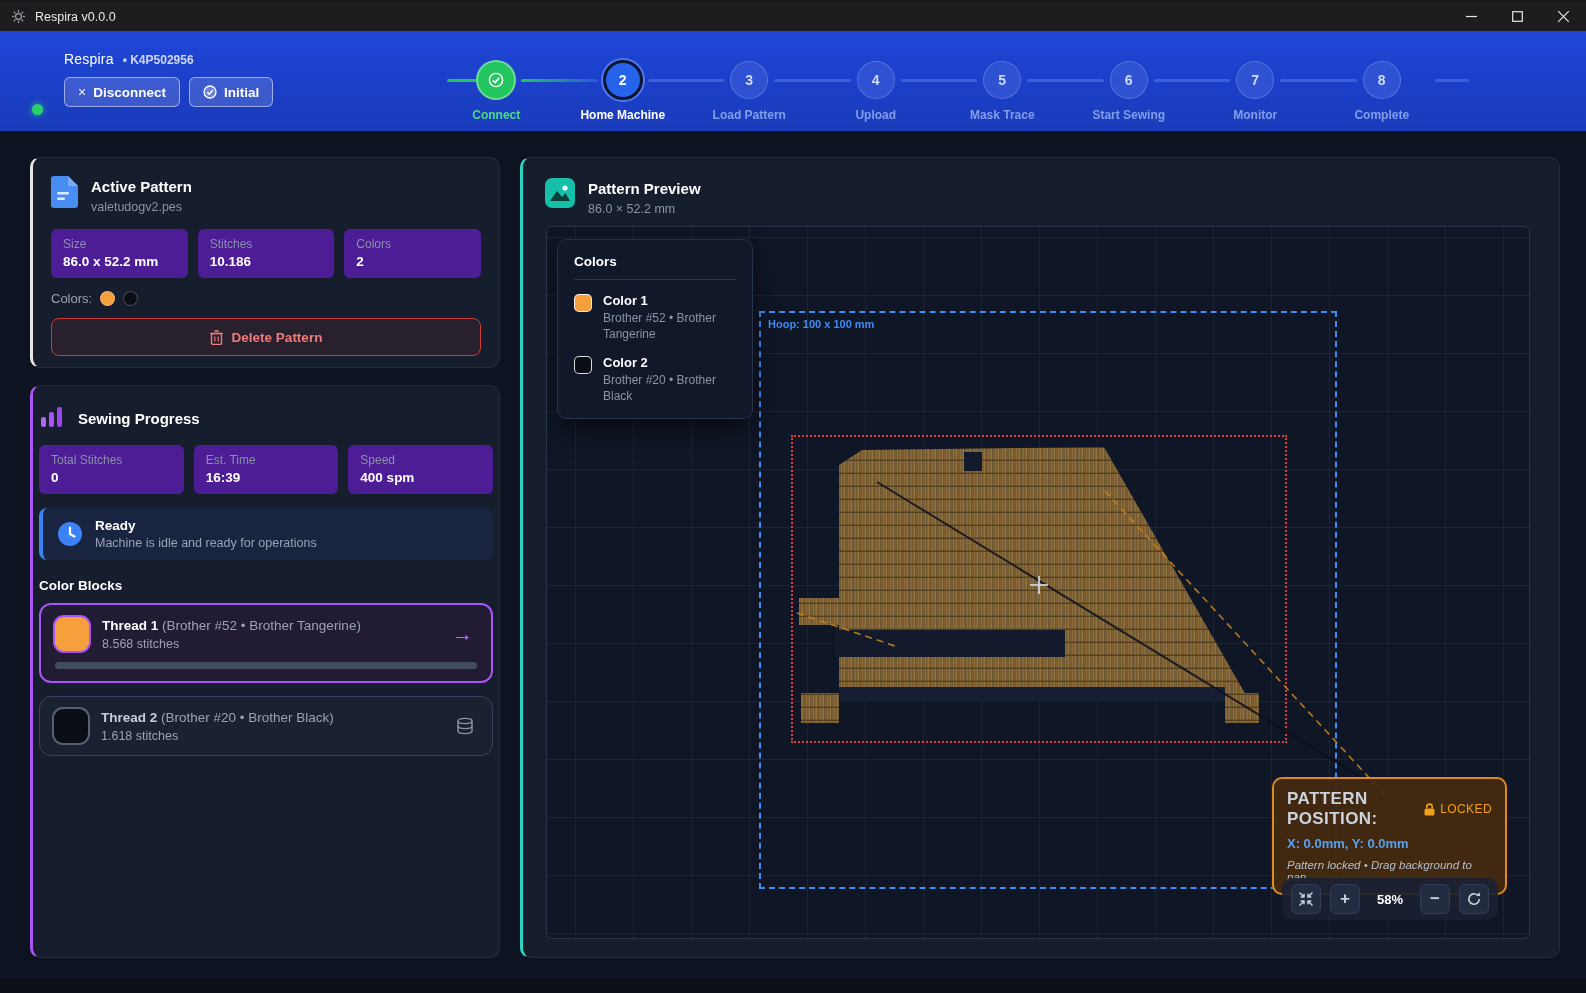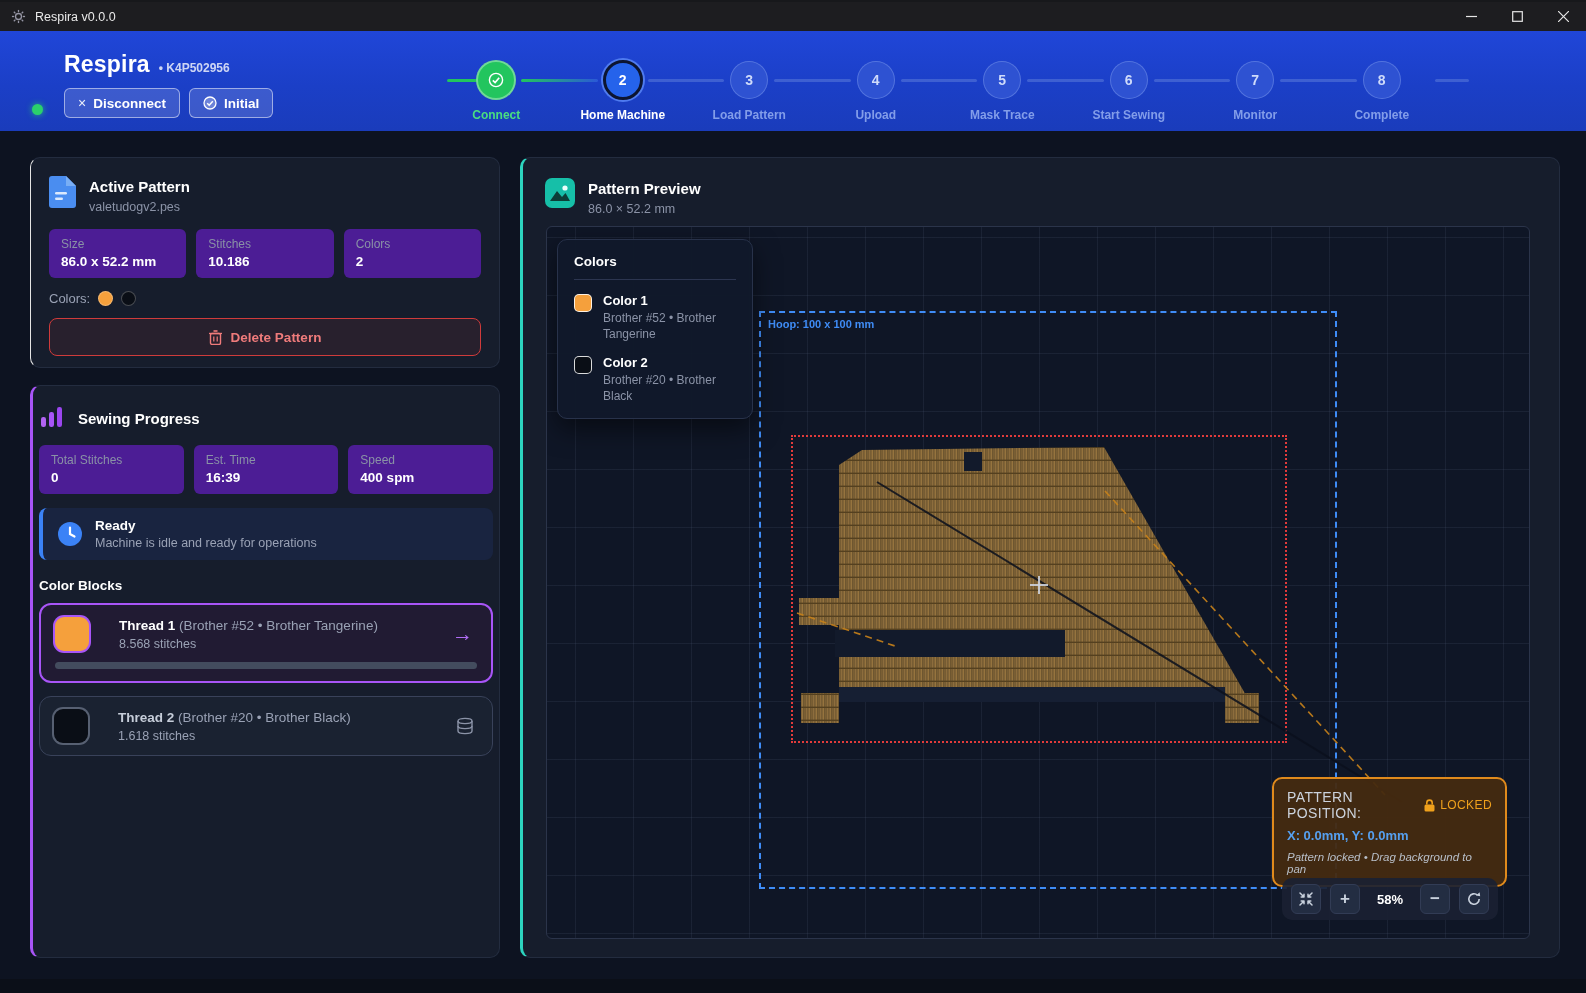--- a/index.html
+++ b/index.html
@@ -19,21 +19,21 @@
   .winbtn { width:46px; height:100%; display:flex; align-items:center; justify-content:center; }
   .winbtn svg { display:block; }
 
   
   .header { position:absolute; left:0; top:31px; width:1586px; height:100px;
     background:linear-gradient(180deg,#2046d8 0%,#1b3fc7 55%,#1a3cbb 100%); }
   .statusdot { position:absolute; left:32px; top:73px; width:11px; height:11px;
     border-radius:50%; background:#2bd06c; box-shadow:0 0 6px rgba(43,208,108,.8); }
   .brandblock { position:absolute; left:64px; top:20px; }
   .brandrow { display:flex; align-items:baseline; gap:9px; }
-  .brand { font-size:23px; font-weight:700; color:#fff; letter-spacing:.2px; }
+  .brand { font-size:14px; font-weight:400; color:#fff; letter-spacing:.2px; }
   .serial { font-size:12px; color:rgba(255,255,255,.78); font-weight:600; }
   .hbtns { display:flex; gap:9px; margin-top:10px; }
   .hbtn { display:flex; align-items:center; gap:7px; padding:6px 13px;
     background:rgba(255,255,255,.15); border:1px solid rgba(255,255,255,.5);
     border-radius:6px; font-size:13.5px; font-weight:700; color:#fff; cursor:pointer; }
   .hbtn .xglyph { font-size:14px; font-weight:400; opacity:.9; }
 
   
   .stepper { position:absolute; left:433px; top:27px; display:flex; }
   .stepper::before { content:""; position:absolute; left:14px; top:21px; width:32px; height:3px;
@@ -55,21 +55,21 @@
   .slabel { margin-top:6px; font-size:12px; font-weight:700; }
   .step.done .slabel { color:#4ade80; }
   .step.active .slabel { color:#ffffff; }
   .step.pending .slabel { color:rgba(160,185,245,.78); font-weight:600; }
 
   
   .main { position:absolute; left:0; top:131px; width:1586px; height:862px; background:#0d1321; }
   .bottomstrip { position:absolute; left:0; top:848px; width:1586px; height:14px; background:#0b0f18; }
 
   .card { position:absolute; background:#161d2c; border:1px solid #232c3f; border-radius:10px; }
-  .card.blue-accent  { border-left:1px solid #e5e5e5; }
+  .card.blue-accent  { border-left:3px solid #e5e5e5; }
   .card.purple-accent{ border-left:3px solid #a855f7; }
   .card.teal-accent  { border-left:3px solid #2dd4bf; }
 
   .card-pattern  { left:30px; top:26px;  width:470px; height:211px; padding:18px 18px; }
   .card-progress { left:30px; top:254px; width:470px; height:573px; padding:18px 6px; }
   .panel-preview { left:520px; top:26px; width:1040px; height:801px; padding:20px 22px; }
 
   .cardhead { display:flex; gap:13px; }
   .cardhead .ttl { font-size:15px; font-weight:700; color:#fff; padding-top:2px; }
   .cardhead .sub { font-size:12.5px; color:#8b93a7; margin-top:5px; }
@@ -91,21 +91,21 @@
   .statusbox { margin-top:14px; background:#192440; border-left:4px solid #3b82f6; border-radius:8px;
     padding:10px 14px; display:flex; gap:12px; align-items:center; }
   .statusbox .sttl { font-size:13.5px; font-weight:700; color:#fff; }
   .statusbox .sdesc { font-size:12.5px; color:#9aa2b5; margin-top:3px; }
 
   .cbheading { margin-top:18px; font-size:13.5px; font-weight:700; color:#fff; }
 
   .thread { margin-top:10px; border-radius:12px; padding:12px 14px; }
   .thread.t-active { border:2px solid #a855f7; background:#211b33; }
   .thread.t-idle   { border:1.5px solid #39425a; background:#1a2231; margin-top:13px; }
-  .throw { display:flex; align-items:center; gap:30px; }
+  .throw { display:flex; align-items:center; gap:13px; }
   .swatch { width:34px; height:34px; border-radius:9px; flex:0 0 auto; }
   .thread.t-active .swatch { box-shadow:0 0 0 2px #a855f7; }
   .thread.t-idle   .swatch { box-shadow:0 0 0 2px #576072; }
   .thtext { flex:1; }
   .thname { font-size:13.5px; color:#9aa2b5; }
   .thname b { color:#fff; font-weight:700; }
   .thread.t-idle .thname b { color:#c6cdd9; }
   .thstitches { font-size:12.5px; color:#9aa2b5; margin-top:4px; }
   .tharrow { font-size:21px; color:#b06df5; padding-right:4px; }
   .progress { margin-top:11px; height:7px; background:#434c5e; border-radius:4px; }
@@ -135,21 +135,21 @@
     border-bottom:1px solid #2c3550; }
   .litem { display:flex; gap:11px; margin-top:13px; }
   .lswatch { width:18px; height:18px; border-radius:5px; flex:0 0 auto; margin-top:1px;
     border:1.5px solid rgba(255,255,255,.85); }
   .lname { font-size:13px; font-weight:700; color:#fff; }
   .ldesc { font-size:12px; color:#8b93a7; margin-top:3px; line-height:1.3; }
 
   .posoverlay { position:absolute; left:725px; top:550px; width:235px;
     background:rgba(69,42,16,.95); border:2px solid #e08a1c; border-radius:10px; padding:10px 13px; }
   .posrow1 { display:flex; justify-content:space-between; align-items:center; }
-  .poslabel { font-size:14px; font-weight:400; color:#ccd3dd; letter-spacing:.4px; }
+  .poslabel { font-size:17px; font-weight:700; color:#ccd3dd; letter-spacing:.4px; }
   .lockwrap { display:flex; align-items:center; gap:5px; }
   .lockstate { font-size:12px; font-weight:400; color:#f0a11c; letter-spacing:.4px; }
   .poscoords { font-size:13px; font-weight:700; color:#56a0f0; margin-top:7px; }
   .poshint { font-size:11.5px; font-style:italic; color:#b8bfc9; margin-top:8px; }
 
   .zoombar { position:absolute; left:735px; top:651px; height:42px; display:flex; align-items:center;
     gap:9px; background:rgba(26,33,50,.92); border-radius:10px; padding:0 9px; }
   .zbtn { width:30px; height:30px; background:#232d42; border:1px solid #323c55; border-radius:6px;
     display:flex; align-items:center; justify-content:center; color:#c9d1dd; font-size:17px;
     font-weight:600; cursor:pointer; }

